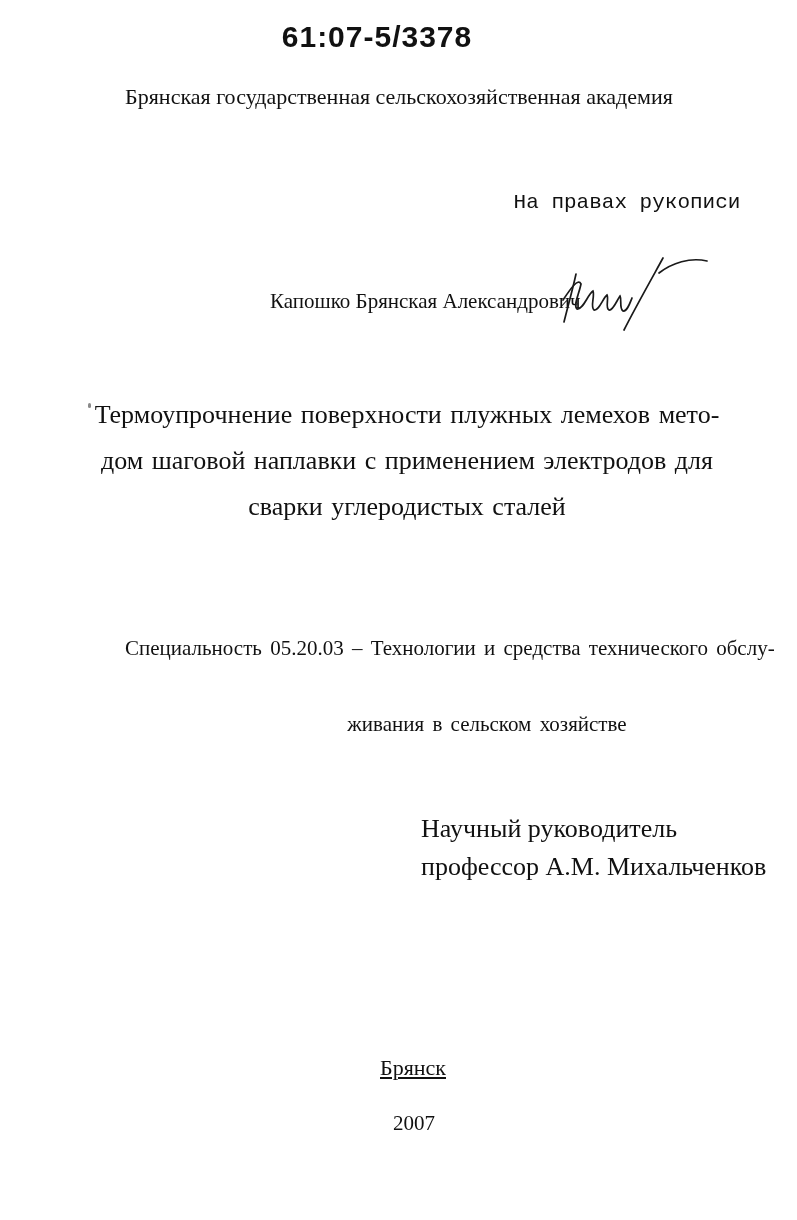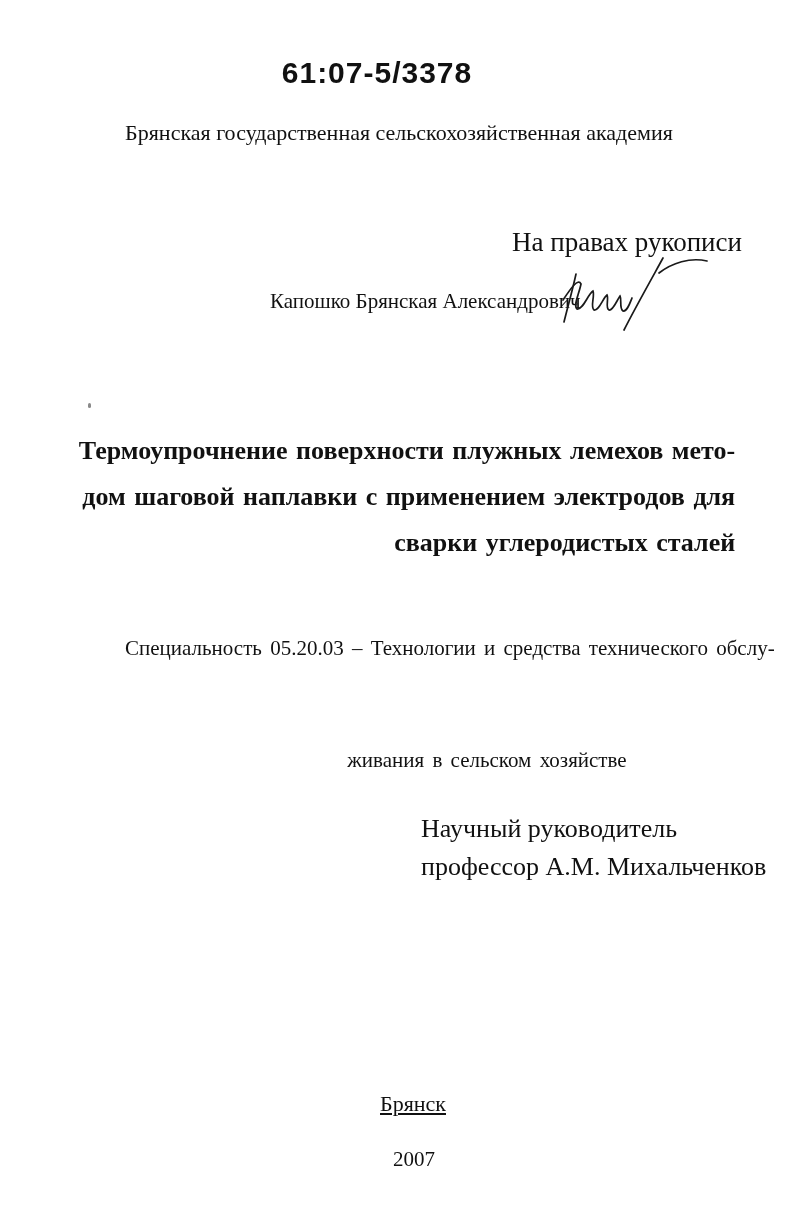--- a/index.html
+++ b/index.html
@@ -10,49 +10,50 @@
   .page {
     position: relative;
     width: 797px;
     height: 1220px;
     background: #ffffff;
     overflow: hidden;
     font-family: "Liberation Serif", serif;
     color: #111111;
   }
   .abs { position: absolute; white-space: nowrap; }
-  .centered { transform: translateX(-50%); text-align: right; margin-top: 36px; }
+  .centered { transform: translateX(-50%); text-align: center; }
 
   .catalog-number {
     top: 20px; left: 377px;
     font-family: "Liberation Sans", sans-serif;
     font-weight: 600;
     font-size: 30px;
     letter-spacing: 1px;
   }
   .institution {
     top: 84px; left: 399px;
     font-size: 22px;
   }
   .manuscript-note {
     top: 191px; left: 627px;
-    font-size: 27px;
+    font-size: 21px;
+    font-family: Liberation Mono, monospace;
   }
   .author-name {
     top: 289px; left: 270px;
     font-size: 21px;
   }
   .signature {
     top: 250px; left: 560px;
     width: 150px; height: 85px;
   }
   .dissertation-title {
     top: 392px; left: 407px;
     font-size: 26px;
-    font-weight: 700;
+    font-weight: 400;
     line-height: 46px;
     word-spacing: 2px;
   }
   .scan-artifact {
     top: 403px; left: 88px;
     width: 3px; height: 5px;
     background: #8a8a8a;
     border-radius: 2px;
   }
   .specialty-line-1 {

